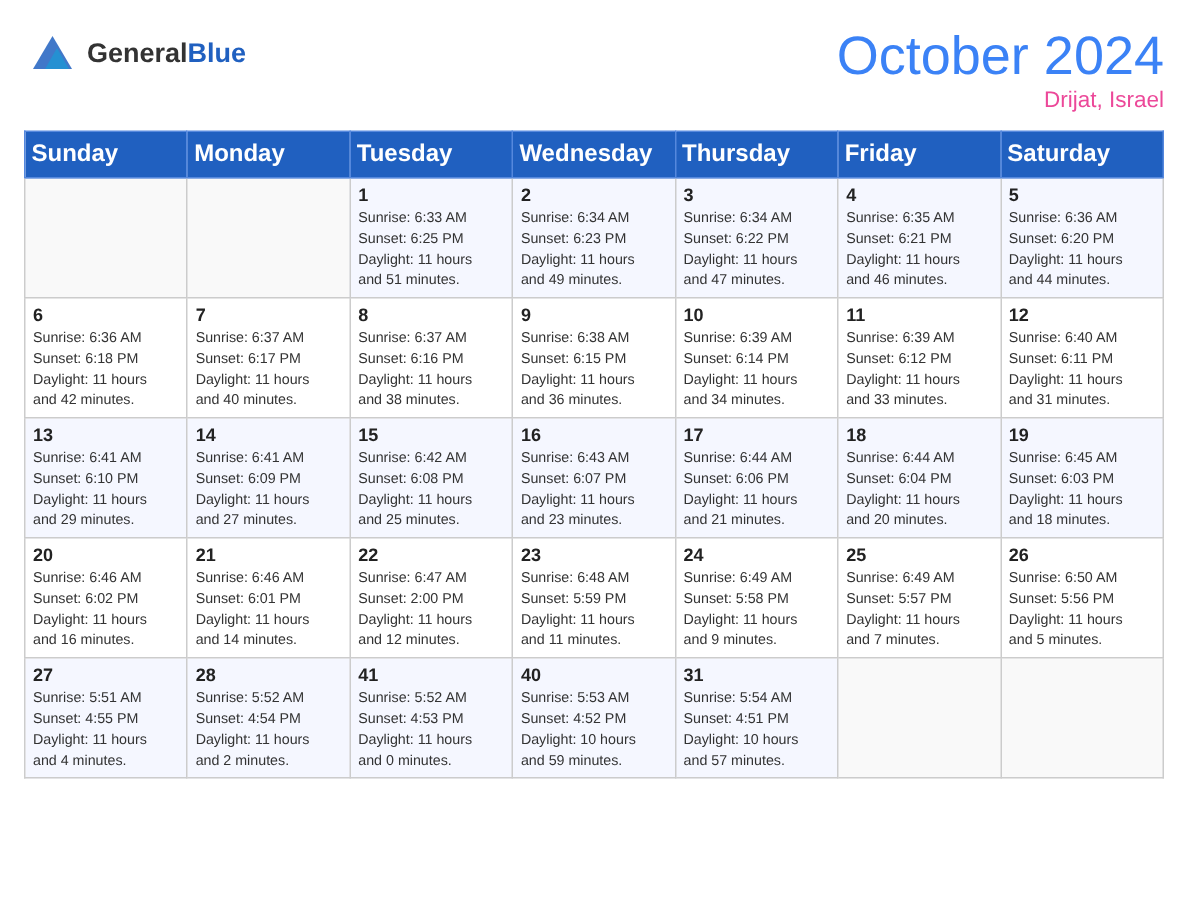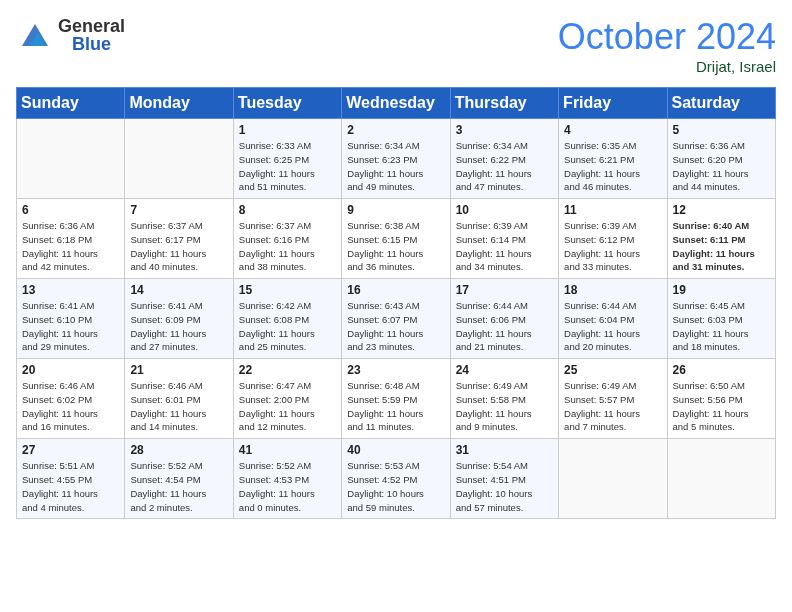--- a/index.html
+++ b/index.html
@@ -19,21 +19,21 @@
     .title-block {
       text-align: right;
     }
     .month-title {
       font-size: 36px;
       font-weight: normal;
       color: #3b82f6;
     }
     .location {
       font-size: 15px;
-      color: #14532d;
+      color: #ec4899;
     }
     .calendar {
       width: 100%;
       border-collapse: collapse;
     }
     .calendar th {
       background: #2060c0;
       color: #fff;
       font-size: 16px;
       font-weight: bold;
@@ -75,23 +75,22 @@
       display: flex;
       align-items: center;
       gap: 4px;
     }
     .logo-icon {
       width: 38px;
       height: 38px;
     }
     .logo-name {
       display: flex;
-      flex-direction: column;
+      flex-direction: row;
       line-height: 1;
-      align-items: center;
     }
     .logo-general {
       font-size: 18px;
       font-weight: bold;
       color: #333;
     }
     .logo-blue {
       font-size: 18px;
       font-weight: bold;
       color: #2060c0;
@@ -207,21 +206,21 @@
         </td>
         <td>
           <span class="day-num">11</span>
           <div class="day-info" style="white-space: pre-line;">Sunrise: 6:39 AM
 Sunset: 6:12 PM
 Daylight: 11 hours
 and 33 minutes.</div>
         </td>
         <td>
           <span class="day-num">12</span>
-          <div class="day-info" style="white-space: pre-line; font-weight: bold;">Sunrise: 6:40 AM
+          <div class="day-info" style="white-space: pre-line;">Sunrise: 6:40 AM
 Sunset: 6:11 PM
 Daylight: 11 hours
 and 31 minutes.</div>
         </td>
       </tr>
       <tr>
         <td>
           <span class="day-num">13</span>
           <div class="day-info" style="white-space: pre-line;">Sunrise: 6:41 AM
 Sunset: 6:10 PM

